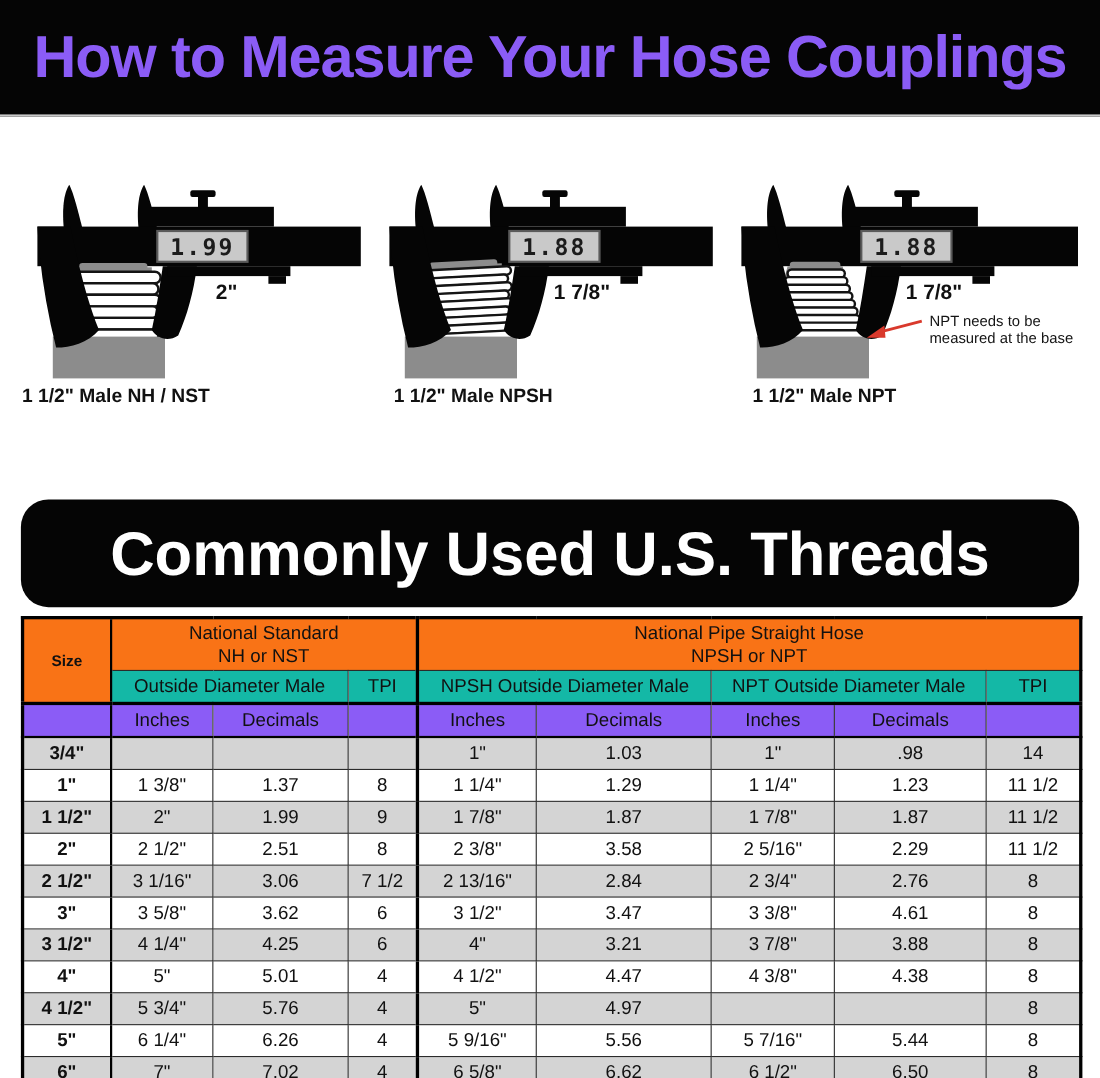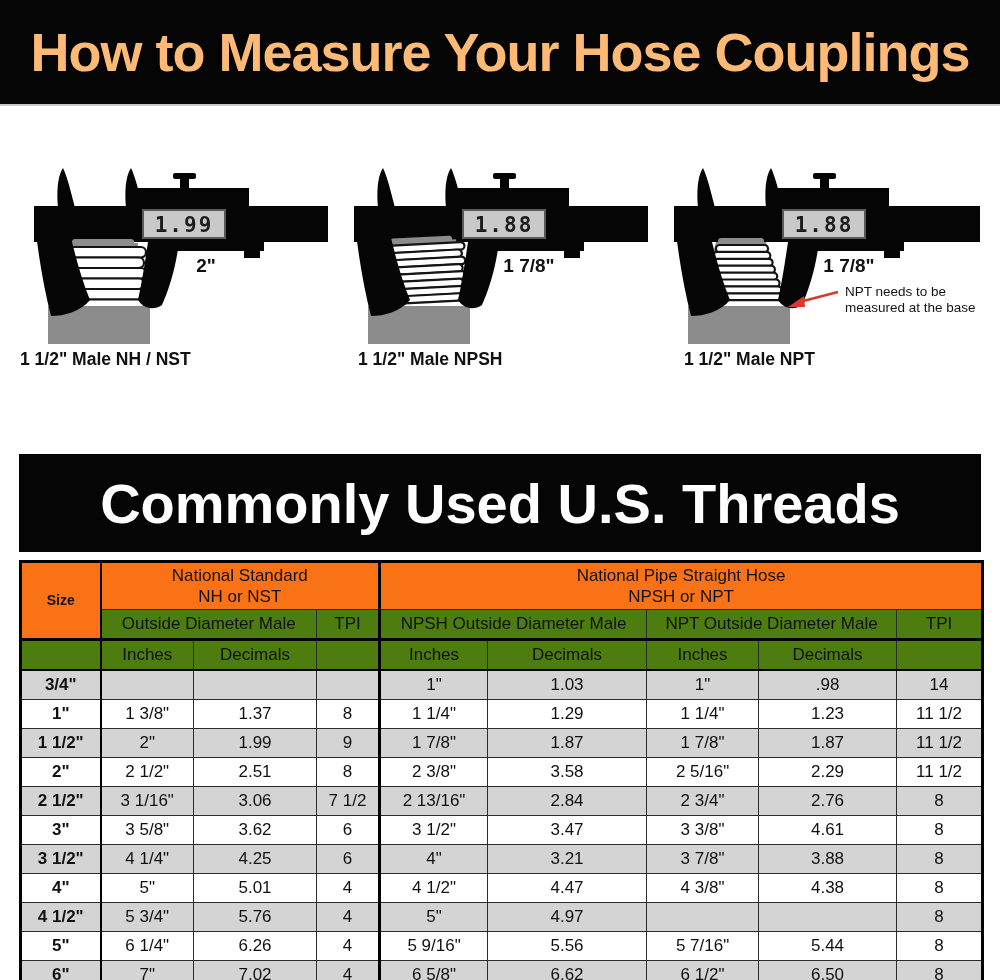--- a/index.html
+++ b/index.html
@@ -4,21 +4,21 @@
 <style>
   html,body{margin:0;padding:0;background:#fff;}
   body{width:1000px;height:980px;font-family:"Liberation Sans",sans-serif;color:#111;overflow:hidden;}
 
   
   .banner-top{
     height:104px;background:#050505;border-bottom:2px solid #c9c9c9;
     display:flex;align-items:center;justify-content:center;
   }
   .banner-top h1{
-    margin:0;color:#fdba74;font-size:54px;font-weight:bold;letter-spacing:-1px;white-space:nowrap;
+    margin:0;color:#8b5cf6;font-size:54px;font-weight:bold;letter-spacing:-1px;white-space:nowrap;
   }
 
   
   .calipers{display:flex;padding:0 20px;margin-top:62px;}
   .caliper-fig{width:320px;flex:0 0 320px;}
   .caliper-fig svg{display:block;width:320px;height:178px;overflow:hidden;}
   .caption{font-size:17.5px;font-weight:bold;margin-top:3px;white-space:nowrap;}
   .caliper-fig:nth-child(1) .caption{padding-left:0px;}
   .caliper-fig:nth-child(2) .caption{padding-left:18px;}
   .caliper-fig:nth-child(3) .caption{padding-left:24px;}
@@ -29,39 +29,39 @@
   .lcd-box{fill:#c9c9c9;stroke:#5a5a5a;stroke-width:2;}
   .lcd-text{font-family:"DejaVu Sans Mono",monospace;font-weight:bold;font-size:21px;letter-spacing:2px;fill:#1c1c1c;}
   .meas-label{font-family:"Liberation Sans",sans-serif;font-weight:bold;font-size:19px;fill:#111;}
   .note-text{font-family:"Liberation Sans",sans-serif;font-size:13.5px;fill:#141414;}
   .note-red{stroke:#d9392c;stroke-width:2.5;fill:none;}
   .note-red-head{fill:#d9392c;}
 
   
   .banner-section{
     margin:84px 19px 0 19px;height:98px;background:#050505;
-    display:flex;align-items:center;justify-content:center;
+    display:flex;align-items:center;justify-content:center;border-radius:25px;
   }
   .banner-section h2{margin:0;color:#fff;font-size:56px;font-weight:bold;letter-spacing:0;white-space:nowrap;}
 
   
   table.threads{
     border-collapse:collapse;table-layout:fixed;
     margin:8px 19px 0 19px;width:962px;
     border:3px solid #000;
   }
   table.threads th, table.threads td{
     border:1.5px solid #2b2b2b;text-align:center;vertical-align:middle;
     font-size:17px;padding:0 3px;overflow:hidden;white-space:nowrap;
   }
   thead tr.grp-row th{height:46px;font-weight:normal;line-height:21px;background:#f97316;}
   thead tr.grp-row th.size-h{font-weight:bold;font-size:14px;}
-  thead tr.band-row th{height:28px;font-weight:normal;background:#4d7c0f;border-bottom:3px solid #000;margin-left:36px;}
+  thead tr.band-row th{height:28px;font-weight:normal;background:#14b8a6;border-bottom:3px solid #000;margin-left:36px;}
   thead tr.grp-row th.size-h{border-bottom:3px solid #000;}
-  thead tr.units-row td{height:28px;background:#4d7c0f;border-bottom:2.5px solid #000;}
+  thead tr.units-row td{height:28px;background:#8b5cf6;border-bottom:2.5px solid #000;}
   tbody td{height:28px;background:#fff;}
   tbody tr.alt td{background:#d4d4d4;}
   tbody td:first-child{font-weight:bold;}
   .b2-r{border-right-width:2.5px !important;border-right-color:#000 !important;}
   .b3-r{border-right-width:3.5px !important;border-right-color:#000 !important;}
 </style>
 </head>
 <body>
 
 <header class="banner-top">

